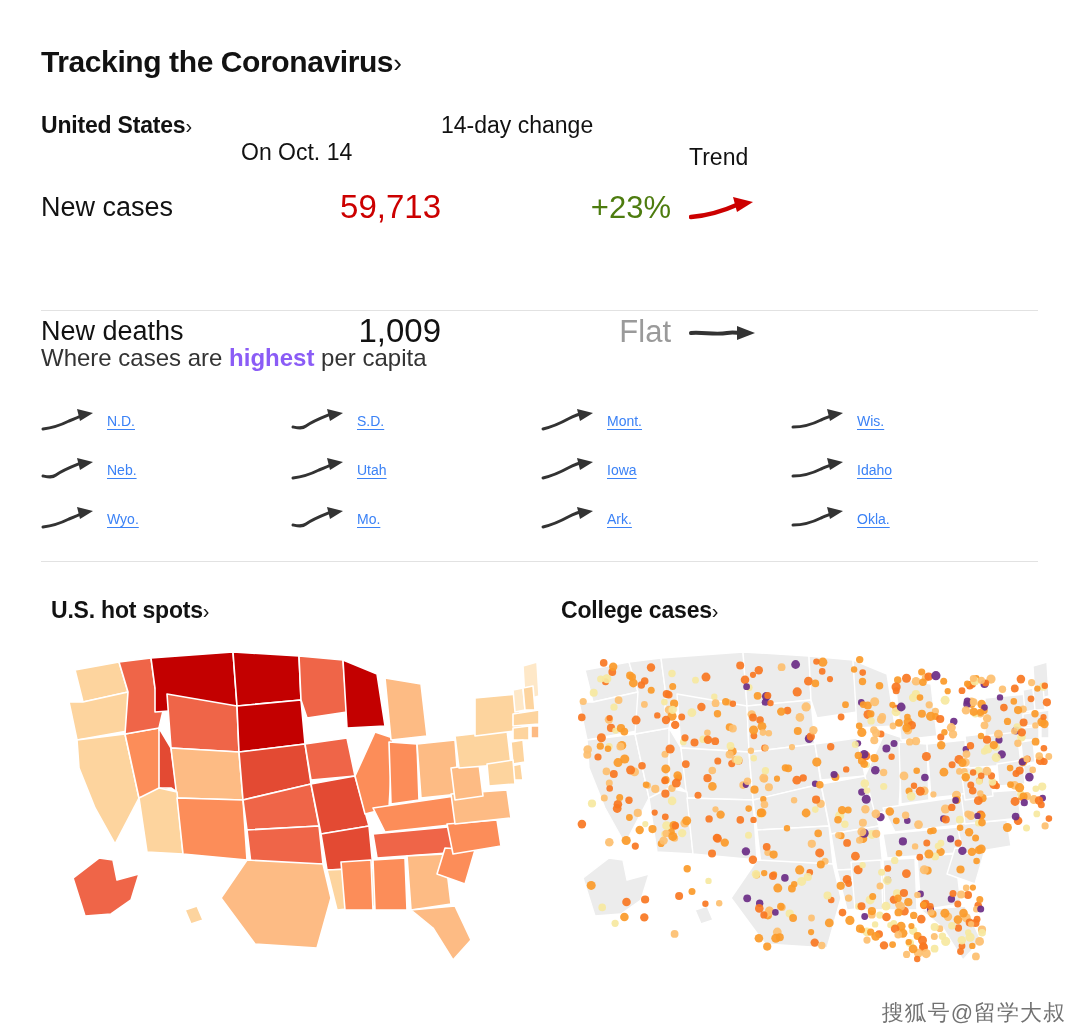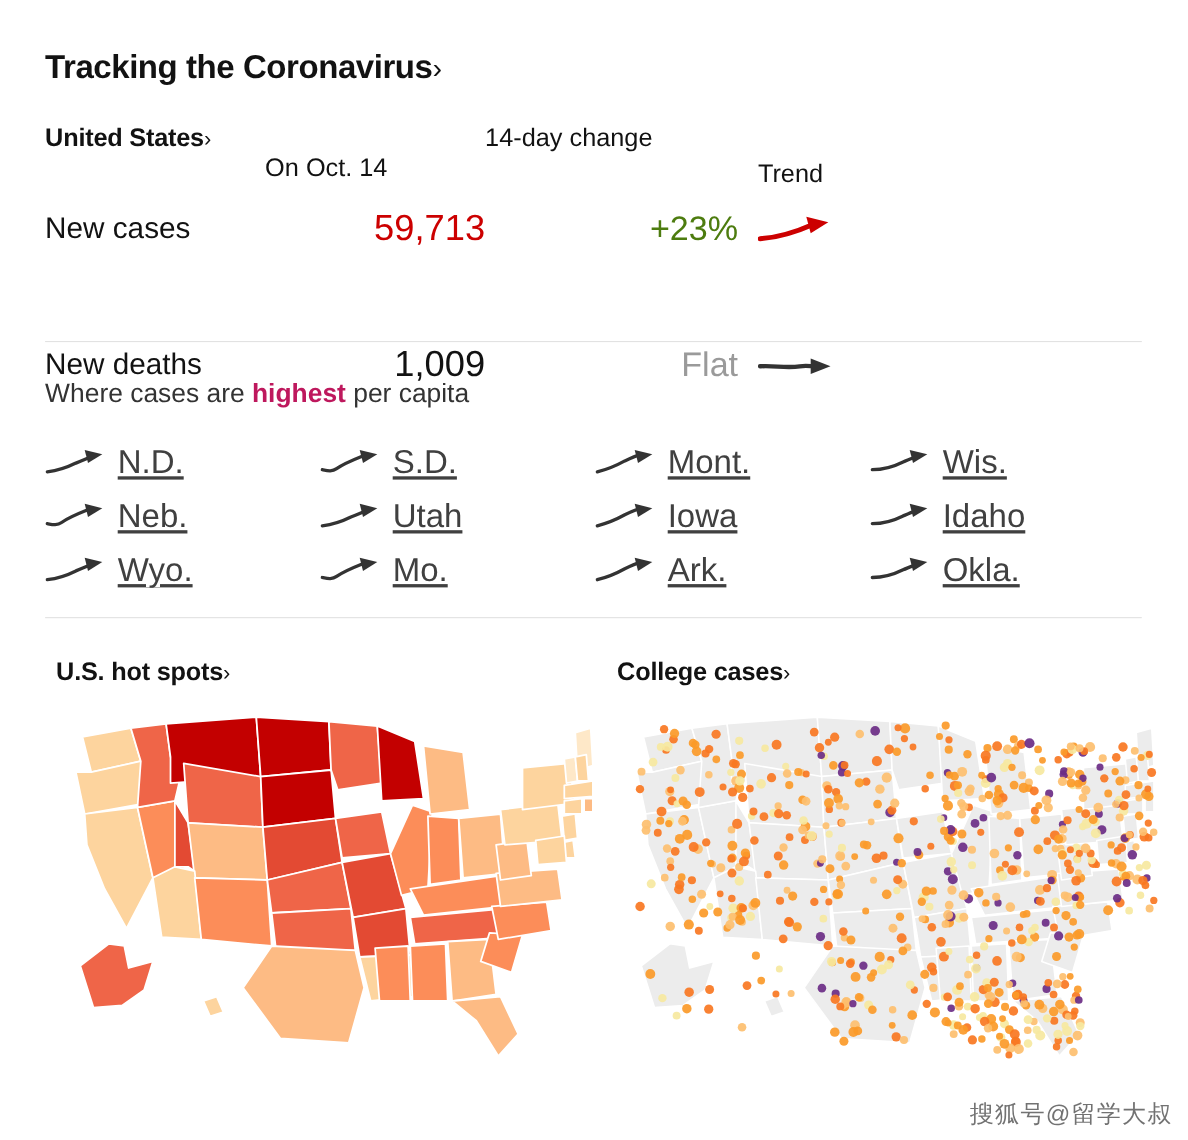--- a/index.html
+++ b/index.html
@@ -73,39 +73,39 @@
 
   
   .percap-title {
     position: absolute;
     left: 41px; top: 344px;
     font-size: 24px;
     font-weight: 400;
     color: #333;
     white-space: nowrap;
   }
-  .percap-title b { font-weight: 700; color: #be185d; }
+  .percap-title b { font-weight: 700; color: #8b5cf6; }
 
   .state-grid {
     position: absolute;
     left: 41px; top: 396px;
     width: 1000px;
     display: grid;
     grid-template-columns: repeat(4, 250px);
     grid-auto-rows: 49px;
   }
   .state-cell {
     display: flex;
     align-items: center;
     gap: 10px;
   }
   .spark { flex: 0 0 auto; display: block; }
   .state-name {
-    font-size: 30px;
-    color: #404040;
+    font-size: 14px;
+    color: #3b82f6;
     text-decoration: underline;
     text-underline-offset: 3px;
     white-space: nowrap;
   }
 
   
   .map-title {
     position: absolute;
     font-size: 23px;
     font-weight: 700;

